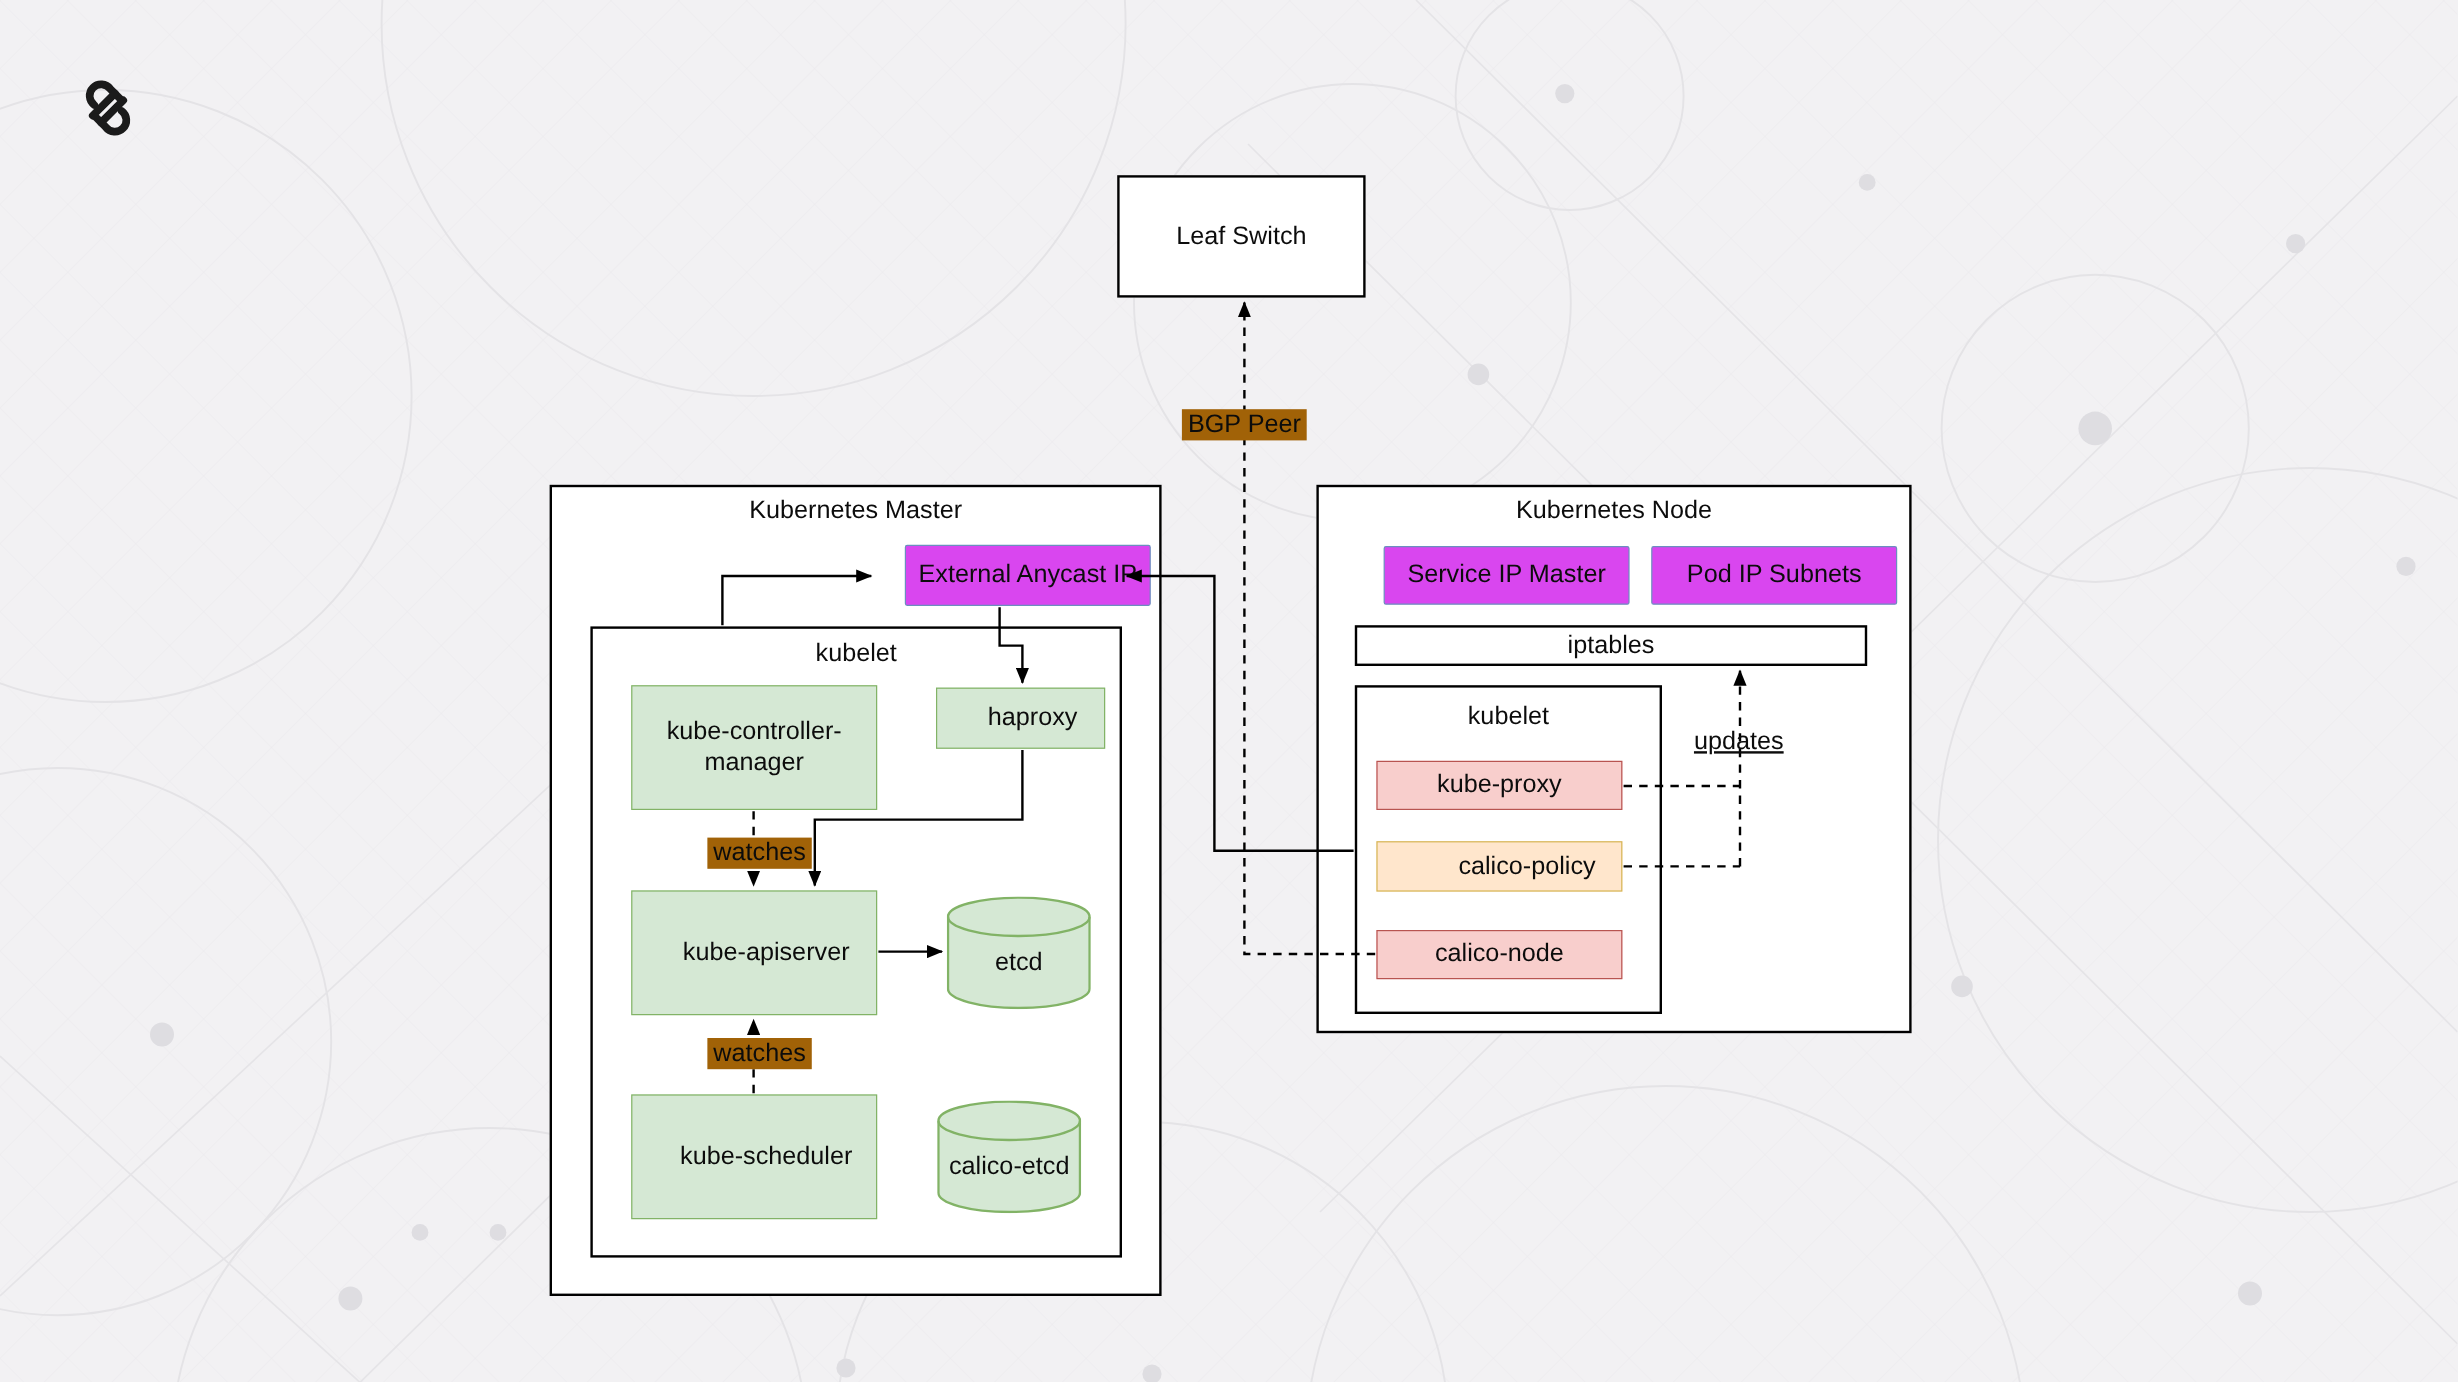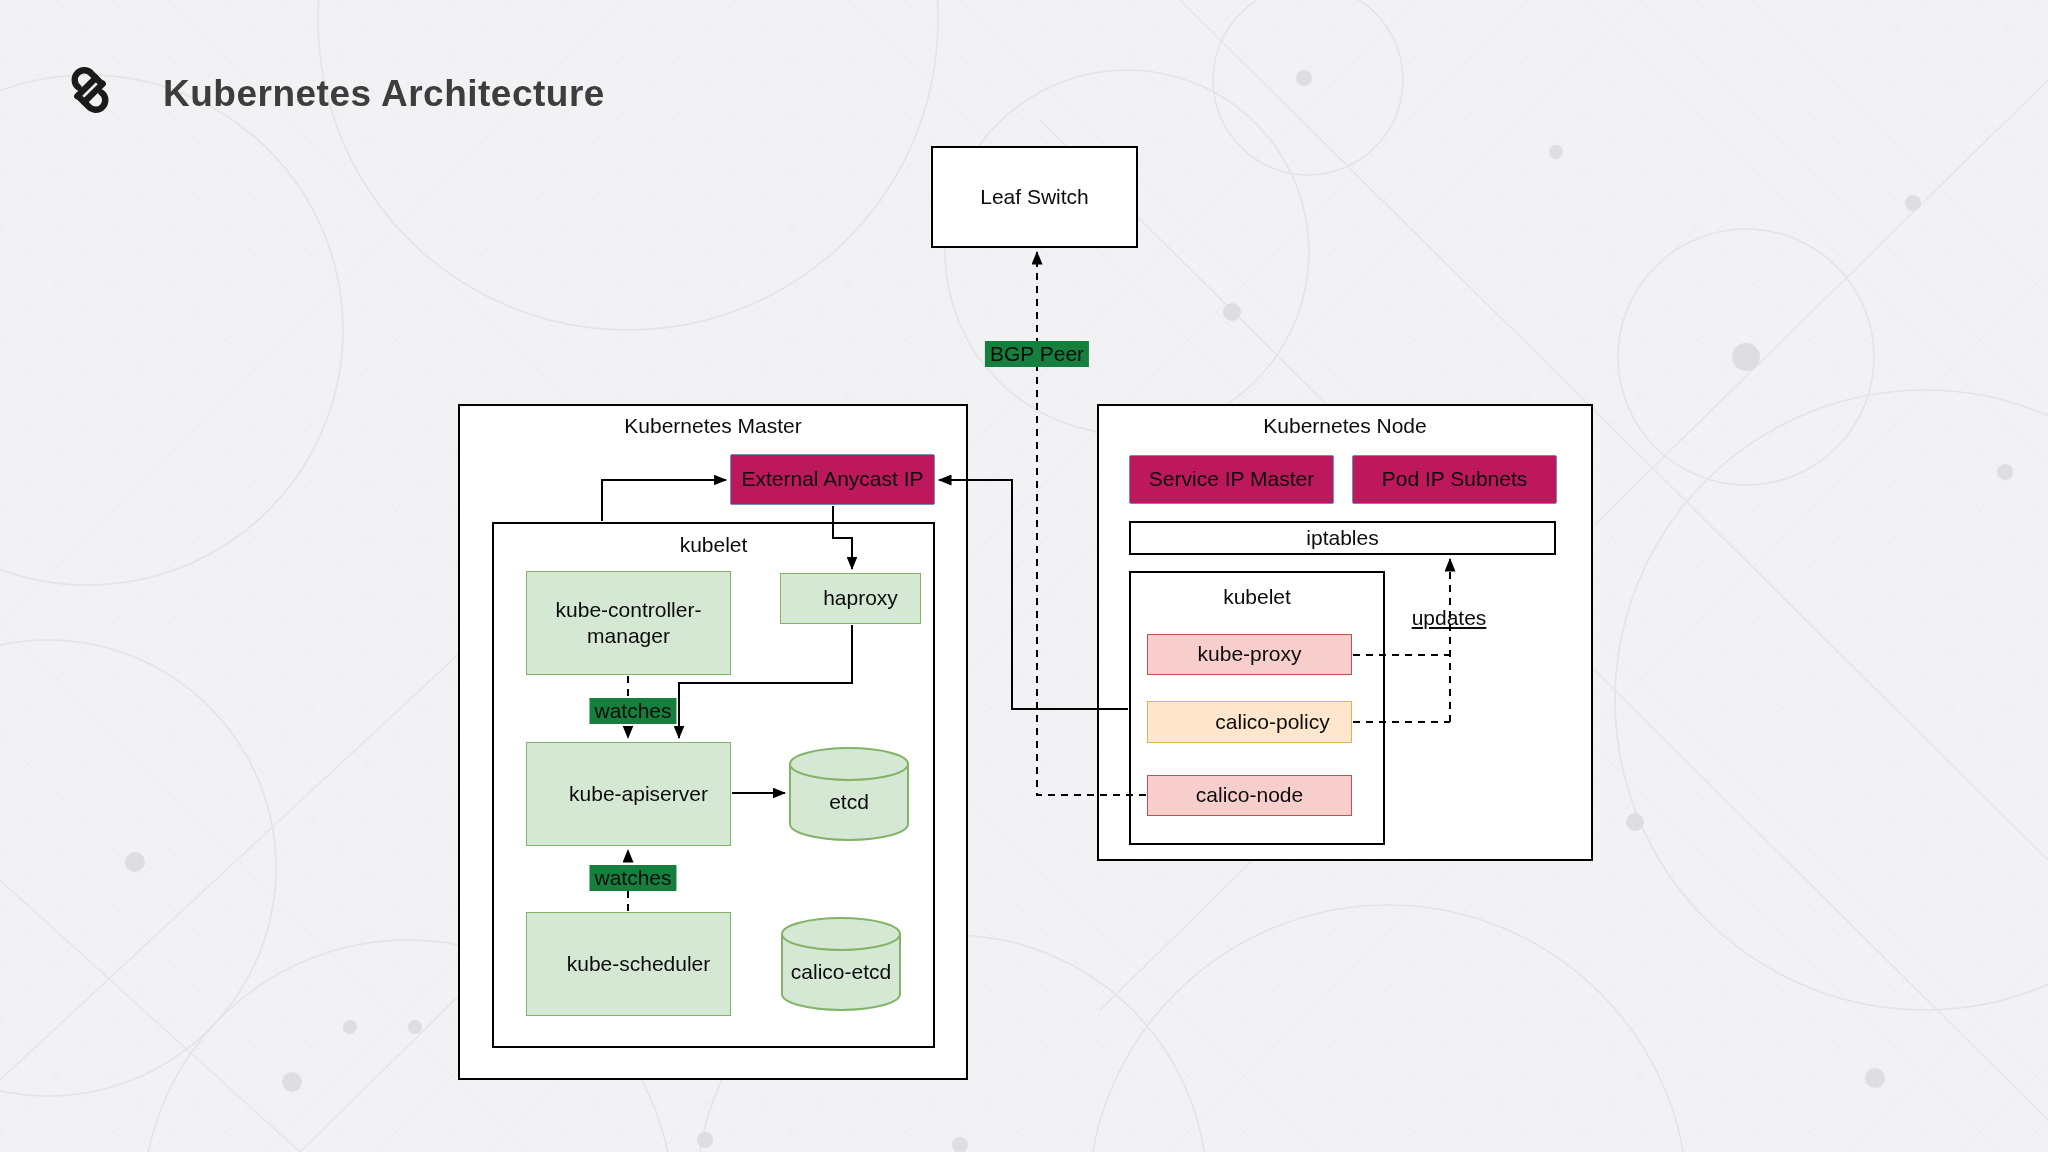--- a/index.html
+++ b/index.html
@@ -12,35 +12,35 @@
   .app-title{position:absolute;left:163px;top:73px;font-size:37px;font-weight:700;
              color:#3d3d3d;letter-spacing:.5px;z-index:3;}
   .logo{position:absolute;left:62px;top:62px;width:56px;height:56px;z-index:3;}
 
   
   .shape{position:absolute;box-sizing:border-box;display:flex;align-items:center;
          justify-content:center;text-align:center;font-size:21px;color:#0c0c0c;
          line-height:1.25;z-index:1;}
   .frame{background:#ffffff;border:2px solid #000000;}
   .thin{border-width:2px;}
-  .blue{background:#be185d;border:1.7px solid #6c8ebf;border-radius:2px;}
+  .blue{background:#d946ef;border:1.7px solid #6c8ebf;border-radius:2px;margin-left:24px;}
   .green{background:#d5e8d4;border:1.7px solid #82b366;padding-left:20px;}
   .red{background:#f8cecc;border:1.7px solid #b85450;}
   .orange{background:#ffe6cc;border:1.7px solid #d6b656;padding-left:46px;}
   .group-title{position:absolute;text-align:center;font-size:21px;color:#0c0c0c;z-index:1;}
   .cyl{position:absolute;z-index:1;}
   .cyl-label{position:absolute;display:flex;align-items:center;justify-content:center;
              font-size:21px;color:#0c0c0c;z-index:2;}
 
   
   .wires{position:absolute;inset:0;z-index:2;pointer-events:none;}
 
   
   .edge-label{position:absolute;transform:translate(-50%,-50%);font-size:21px;
-              color:#0c0c0c;background:#15803d;padding:1px 5px;z-index:3;white-space:nowrap;}
+              color:#0c0c0c;background:#a16207;padding:1px 5px;z-index:3;white-space:nowrap;}
   .edge-label.bare{background:transparent;text-decoration:underline;}
 </style>
 </head>
 <body>
 
 <div class="page">
 
   <svg class="bg" width="2048" height="1152" viewBox="0 0 2048 1152">
     <defs>
       <pattern id="diamond" width="40" height="40" patternUnits="userSpaceOnUse" patternTransform="rotate(45)">
@@ -88,21 +88,20 @@
   </svg>
 
   <svg class="logo" viewBox="0 0 44 44">
     <g fill="none" stroke="#1b1b1b" stroke-width="5" stroke-linecap="round">
       <path d="M13 20 A 7.5 7.5 0 1 1 23.5 9.5 L 30 16"></path>
       <path d="M12 27 L 26.5 12.5"></path>
       <path d="M17.5 31.5 L 32 17"></path>
       <path d="M31 24 A 7.5 7.5 0 1 1 20.5 34.5 L 14 28"></path>
     </g>
   </svg>
-  <div class="app-title">Kubernetes Architecture</div>
 
   <div class="shape frame" style="left:931px;top:146px;width:207px;height:102px">
     <span>Leaf Switch</span>
   </div>
 
   <div class="shape frame" style="left:458px;top:404px;width:510px;height:676px;justify-content:flex-start;align-items:flex-start"></div>
   <div class="group-title" style="left:458px;top:414px;width:510px">Kubernetes Master</div>
 
   <div class="shape blue" style="left:730px;top:454px;width:205px;height:51px">
     <span>External Anycast IP</span>

